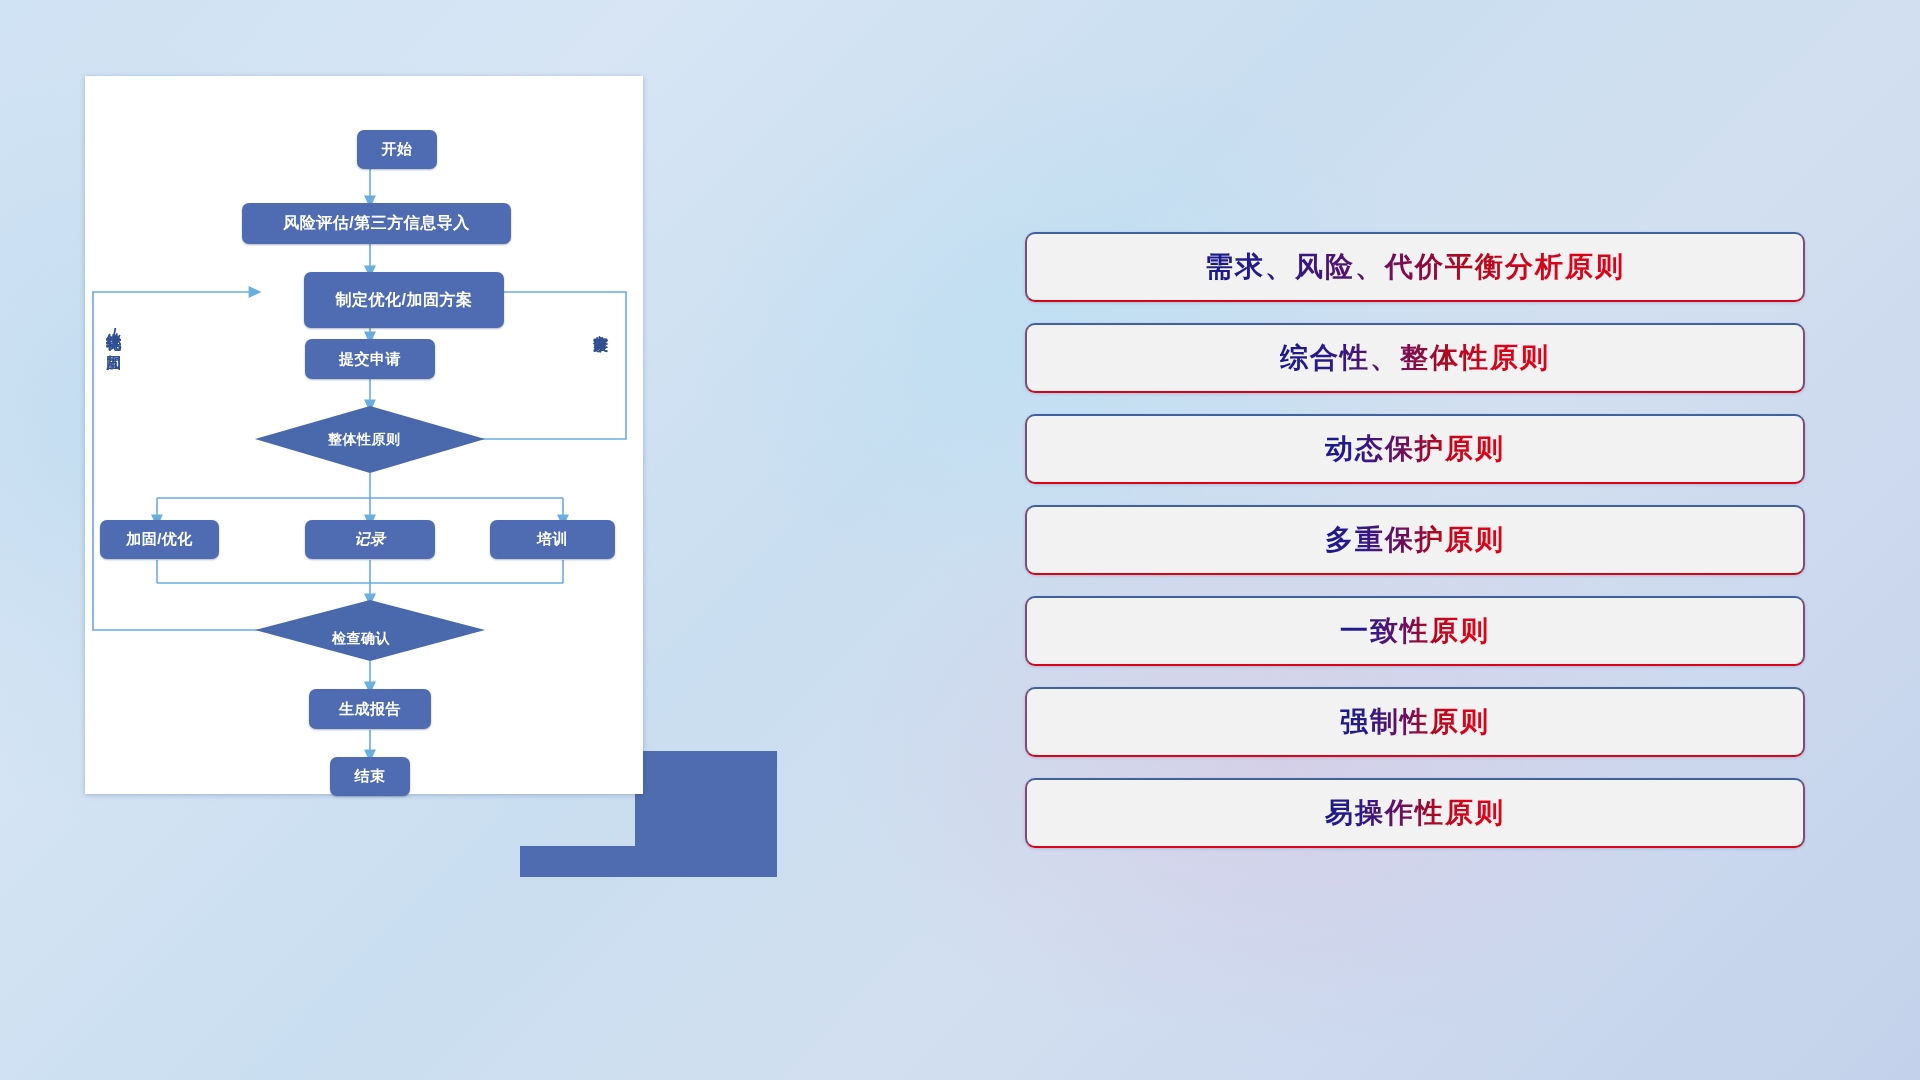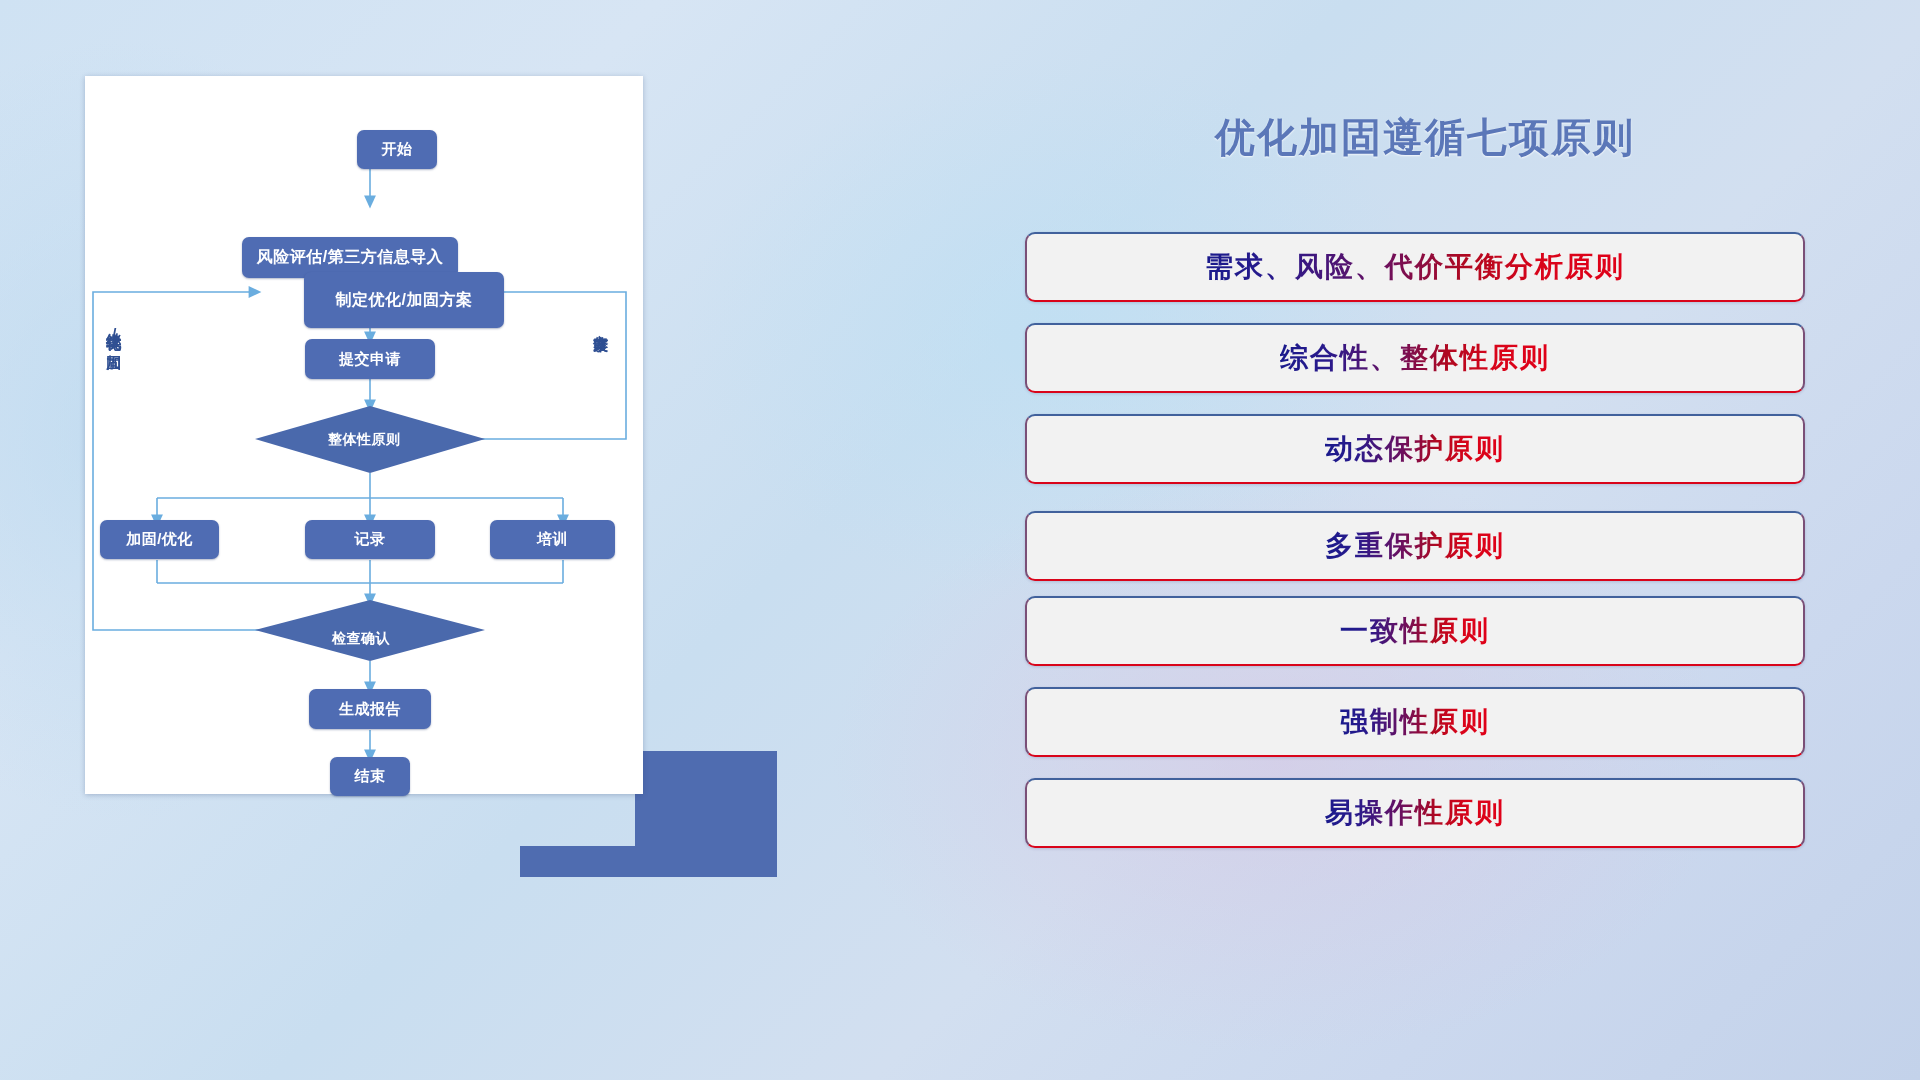--- a/index.html
+++ b/index.html
@@ -189,64 +189,63 @@
 
           <line x1="285" y1="654" x2="285" y2="680" marker-end="url(#ah)"></line>
 
           <polygon points="285,330 400,363 285,397 170,363" fill="#4a69ac" stroke="none"></polygon>
           <polygon points="285,524 400,554 285,585 170,554" fill="#4a69ac" stroke="none"></polygon>
         </g>
       </svg>
 
       <div class="node" style="left:245px; top:54px; width:80px; height:39px; font-size:15px;margin-left:27px;">开始</div>
 
-      <div class="node" style="left:157px; top:127px; width:216px; height:41px; font-size:16px;margin-top:34px;">风险评估/第三方信息导入</div>
+      <div class="node" style="left:157px; top:127px; width:269px; height:41px; font-size:16px;">风险评估/第三方信息导入</div>
 
       <div class="node" style="left:185px; top:196px; width:200px; height:56px; font-size:16px;margin-left:34px;">制定优化/加固方案</div>
 
       <div class="node" style="left:220px; top:263px; width:130px; height:40px; font-size:15px;text-align:right;">提交申请</div>
 
       <div class="diamond-text" style="left:243px; top:355px;">整体性原则</div>
 
       <div class="node" style="left:15px; top:444px; width:119px; height:39px; font-size:15px;">加固/优化</div>
 
-      <div class="node" style="left:220px; top:444px; width:130px; height:39px; font-size:15px;">记录</div>
+      <div class="node" style="left:220px; top:444px; width:130px; height:39px; font-size:15px;font-style:italic;">记录</div>
 
       <div class="node" style="left:405px; top:444px; width:125px; height:39px; font-size:15px;">培训</div>
 
       <div class="diamond-text" style="left:247px; top:554px;">检查确认</div>
 
       <div class="node" style="left:224px; top:613px; width:122px; height:40px; font-size:15px;">生成报告</div>
 
       <div class="node" style="left:245px; top:681px; width:80px; height:39px; font-size:15px;">结束</div>
 
       <div class="vlabel" style="left:21px; top:245px;">继续优化/加固</div>
 
       <div class="vlabel" style="left:508px; top:246px;">方案修改</div>
 
     </div>
   </div>
 
   <div id="right-panel">
 
-    <div id="right-title">优化加固遵循七项原则</div>
 
     <div class="principle" style="top:152px;">
       <span class="ptext">需求、风险、代价平衡分析原则</span>
     </div>
 
     <div class="principle" style="top:243px;">
       <span class="ptext">综合性、整体性原则</span>
     </div>
 
     <div class="principle" style="top:334px;">
       <span class="ptext">动态保护原则</span>
     </div>
 
-    <div class="principle" style="top:425px;margin-top:6px;">
+    <div class="principle" style="top:425px;">
       <span class="ptext">多重保护原则</span>
     </div>
 
     <div class="principle" style="top:516px;">
       <span class="ptext">一致性原则</span>
     </div>
 
     <div class="principle" style="top:607px;">
       <span class="ptext">强制性原则</span>
     </div>

